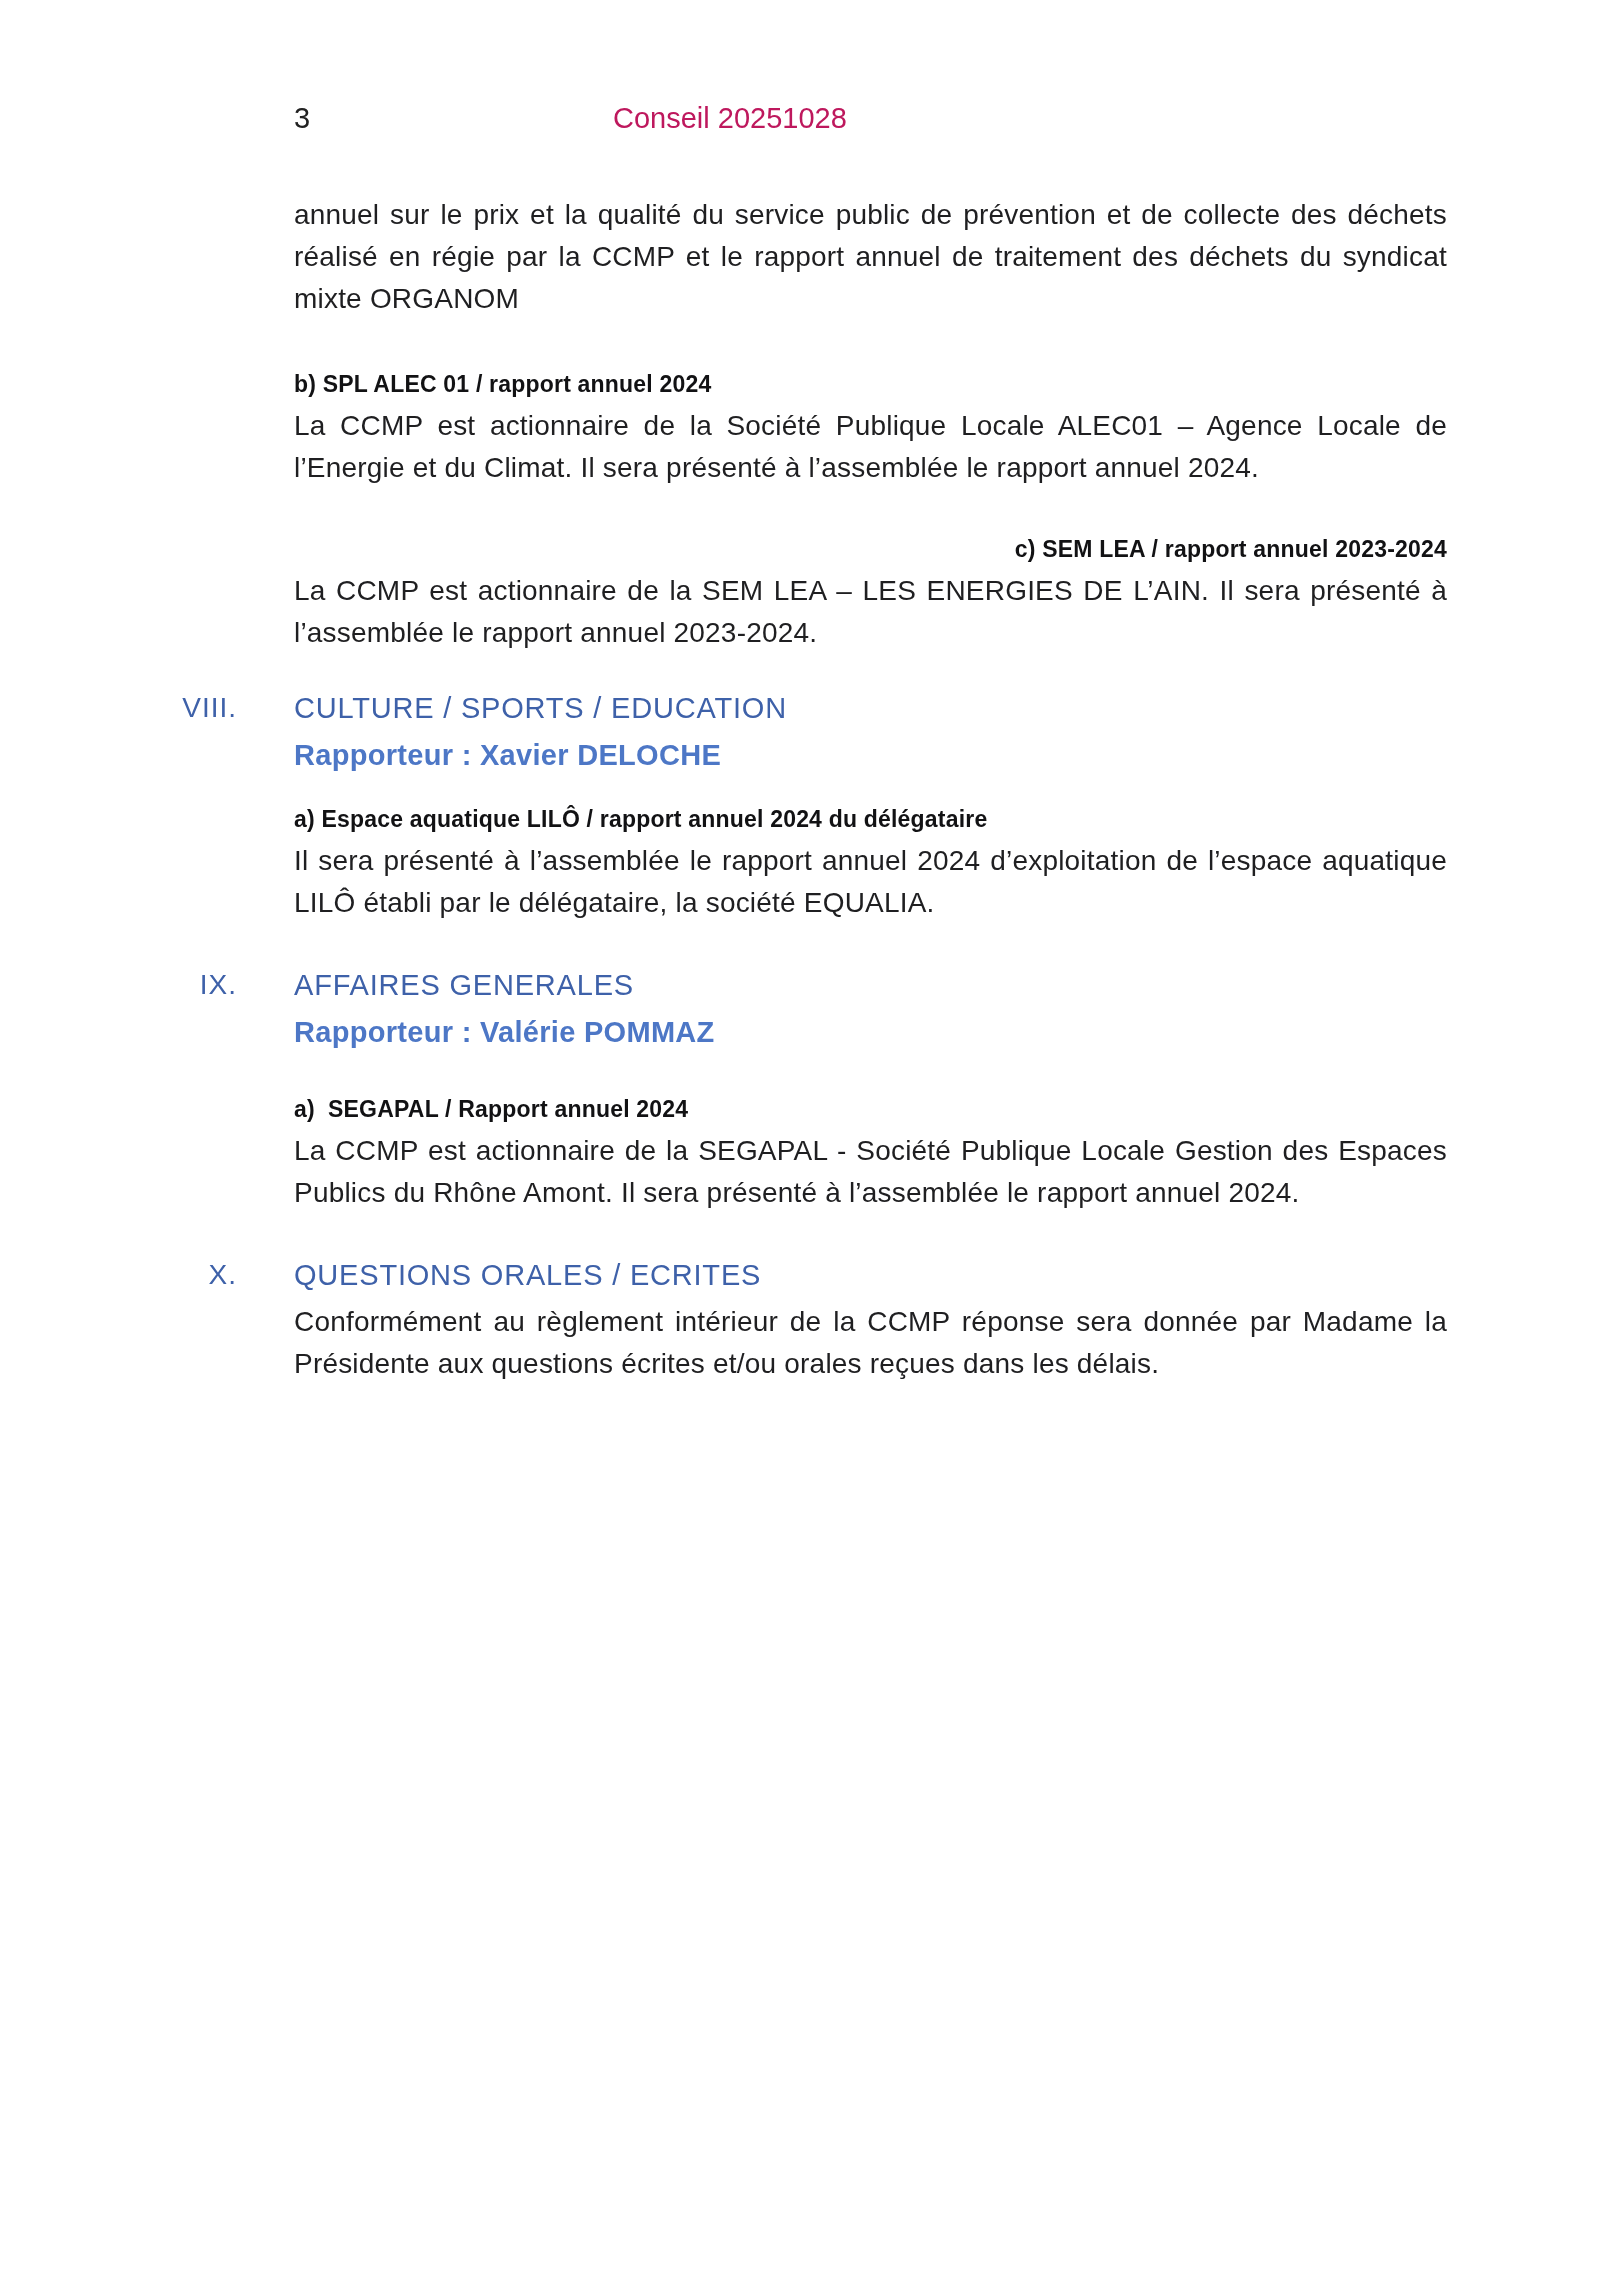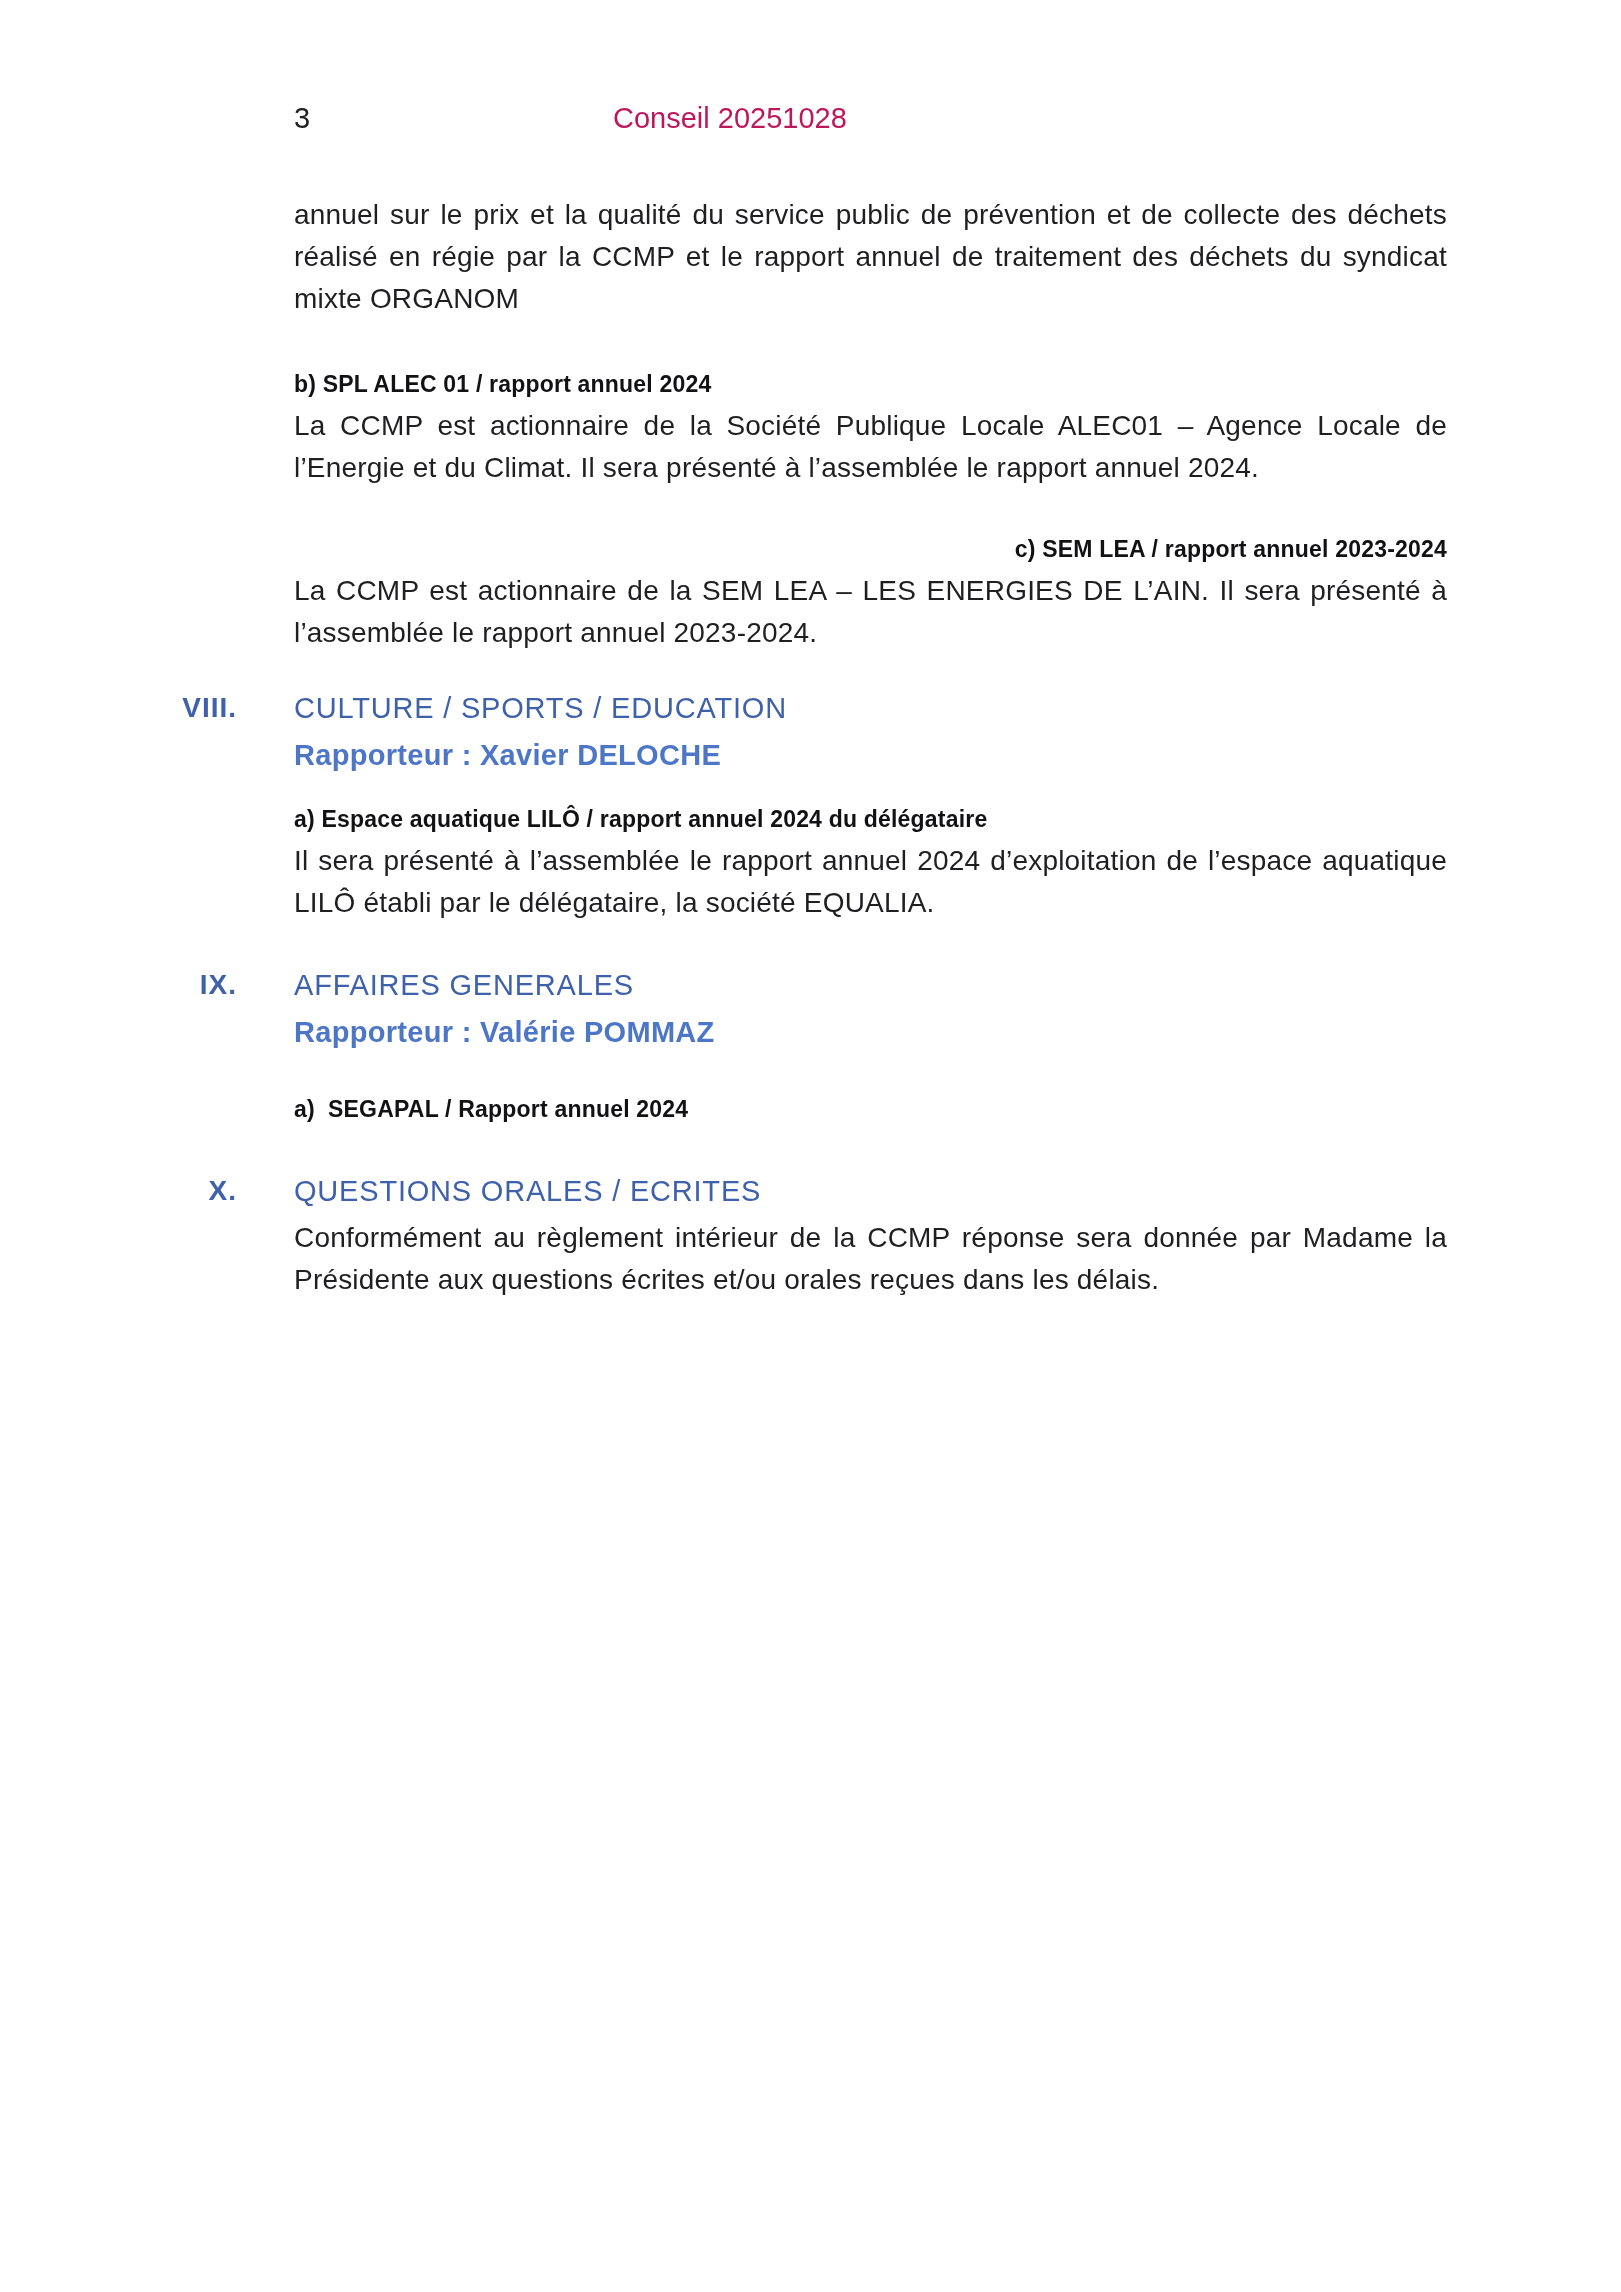--- a/index.html
+++ b/index.html
@@ -47,21 +47,21 @@
     letter-spacing: 0.2px;
   }
   .section-head { position: relative; line-height: 42px; }
   .roman-num {
     position: absolute;
     top: 0;
     right: calc(100% + 57px);
     width: 118px;
     text-align: right;
     font-size: 28px;
-    font-weight: 700;
+    font-weight: 400;
     color: var(--section-title-blue, #3e61a9);
     letter-spacing: 1px;
   }
   .section-title {
     font-size: 29px;
     font-weight: 400;
     color: var(--section-title-blue, #3e61a9);
     letter-spacing: 0.8px;
   }
   .rapporteur {
@@ -108,20 +108,21 @@
     <h3 class="sub-heading mt-22">a) Espace aquatique LILÔ / rapport annuel 2024 du délégataire</h3>
     <p class="body-text">Il sera présenté à l’assemblée le rapport annuel 2024 d’exploitation de l’espace aquatique LILÔ établi par le délégataire, la société EQUALIA.</p>
 
     <div class="section-head mt-41">
       <span class="roman-num">IX.</span>
       <span class="section-title">AFFAIRES GENERALES</span>
     </div>
     <div class="rapporteur">Rapporteur : Valérie POMMAZ</div>
 
     <h3 class="sub-heading mt-36">a)&nbsp; SEGAPAL / Rapport annuel 2024</h3>
+    <p class="body-text">La CCMP est actionnaire de la SEGAPAL - Société Publique Locale Gestion des Espaces Publics du Rhône Amont. Il sera présenté à l’assemblée le rapport annuel 2024.</p>
 
     <div class="section-head mt-41">
       <span class="roman-num">X.</span>
       <span class="section-title">QUESTIONS ORALES / ECRITES</span>
     </div>
     <p class="body-text">Conformément au règlement intérieur de la CCMP réponse sera donnée par Madame la Présidente aux questions écrites et/ou orales reçues dans les délais.</p>
 
   </div>
 </div>
 

